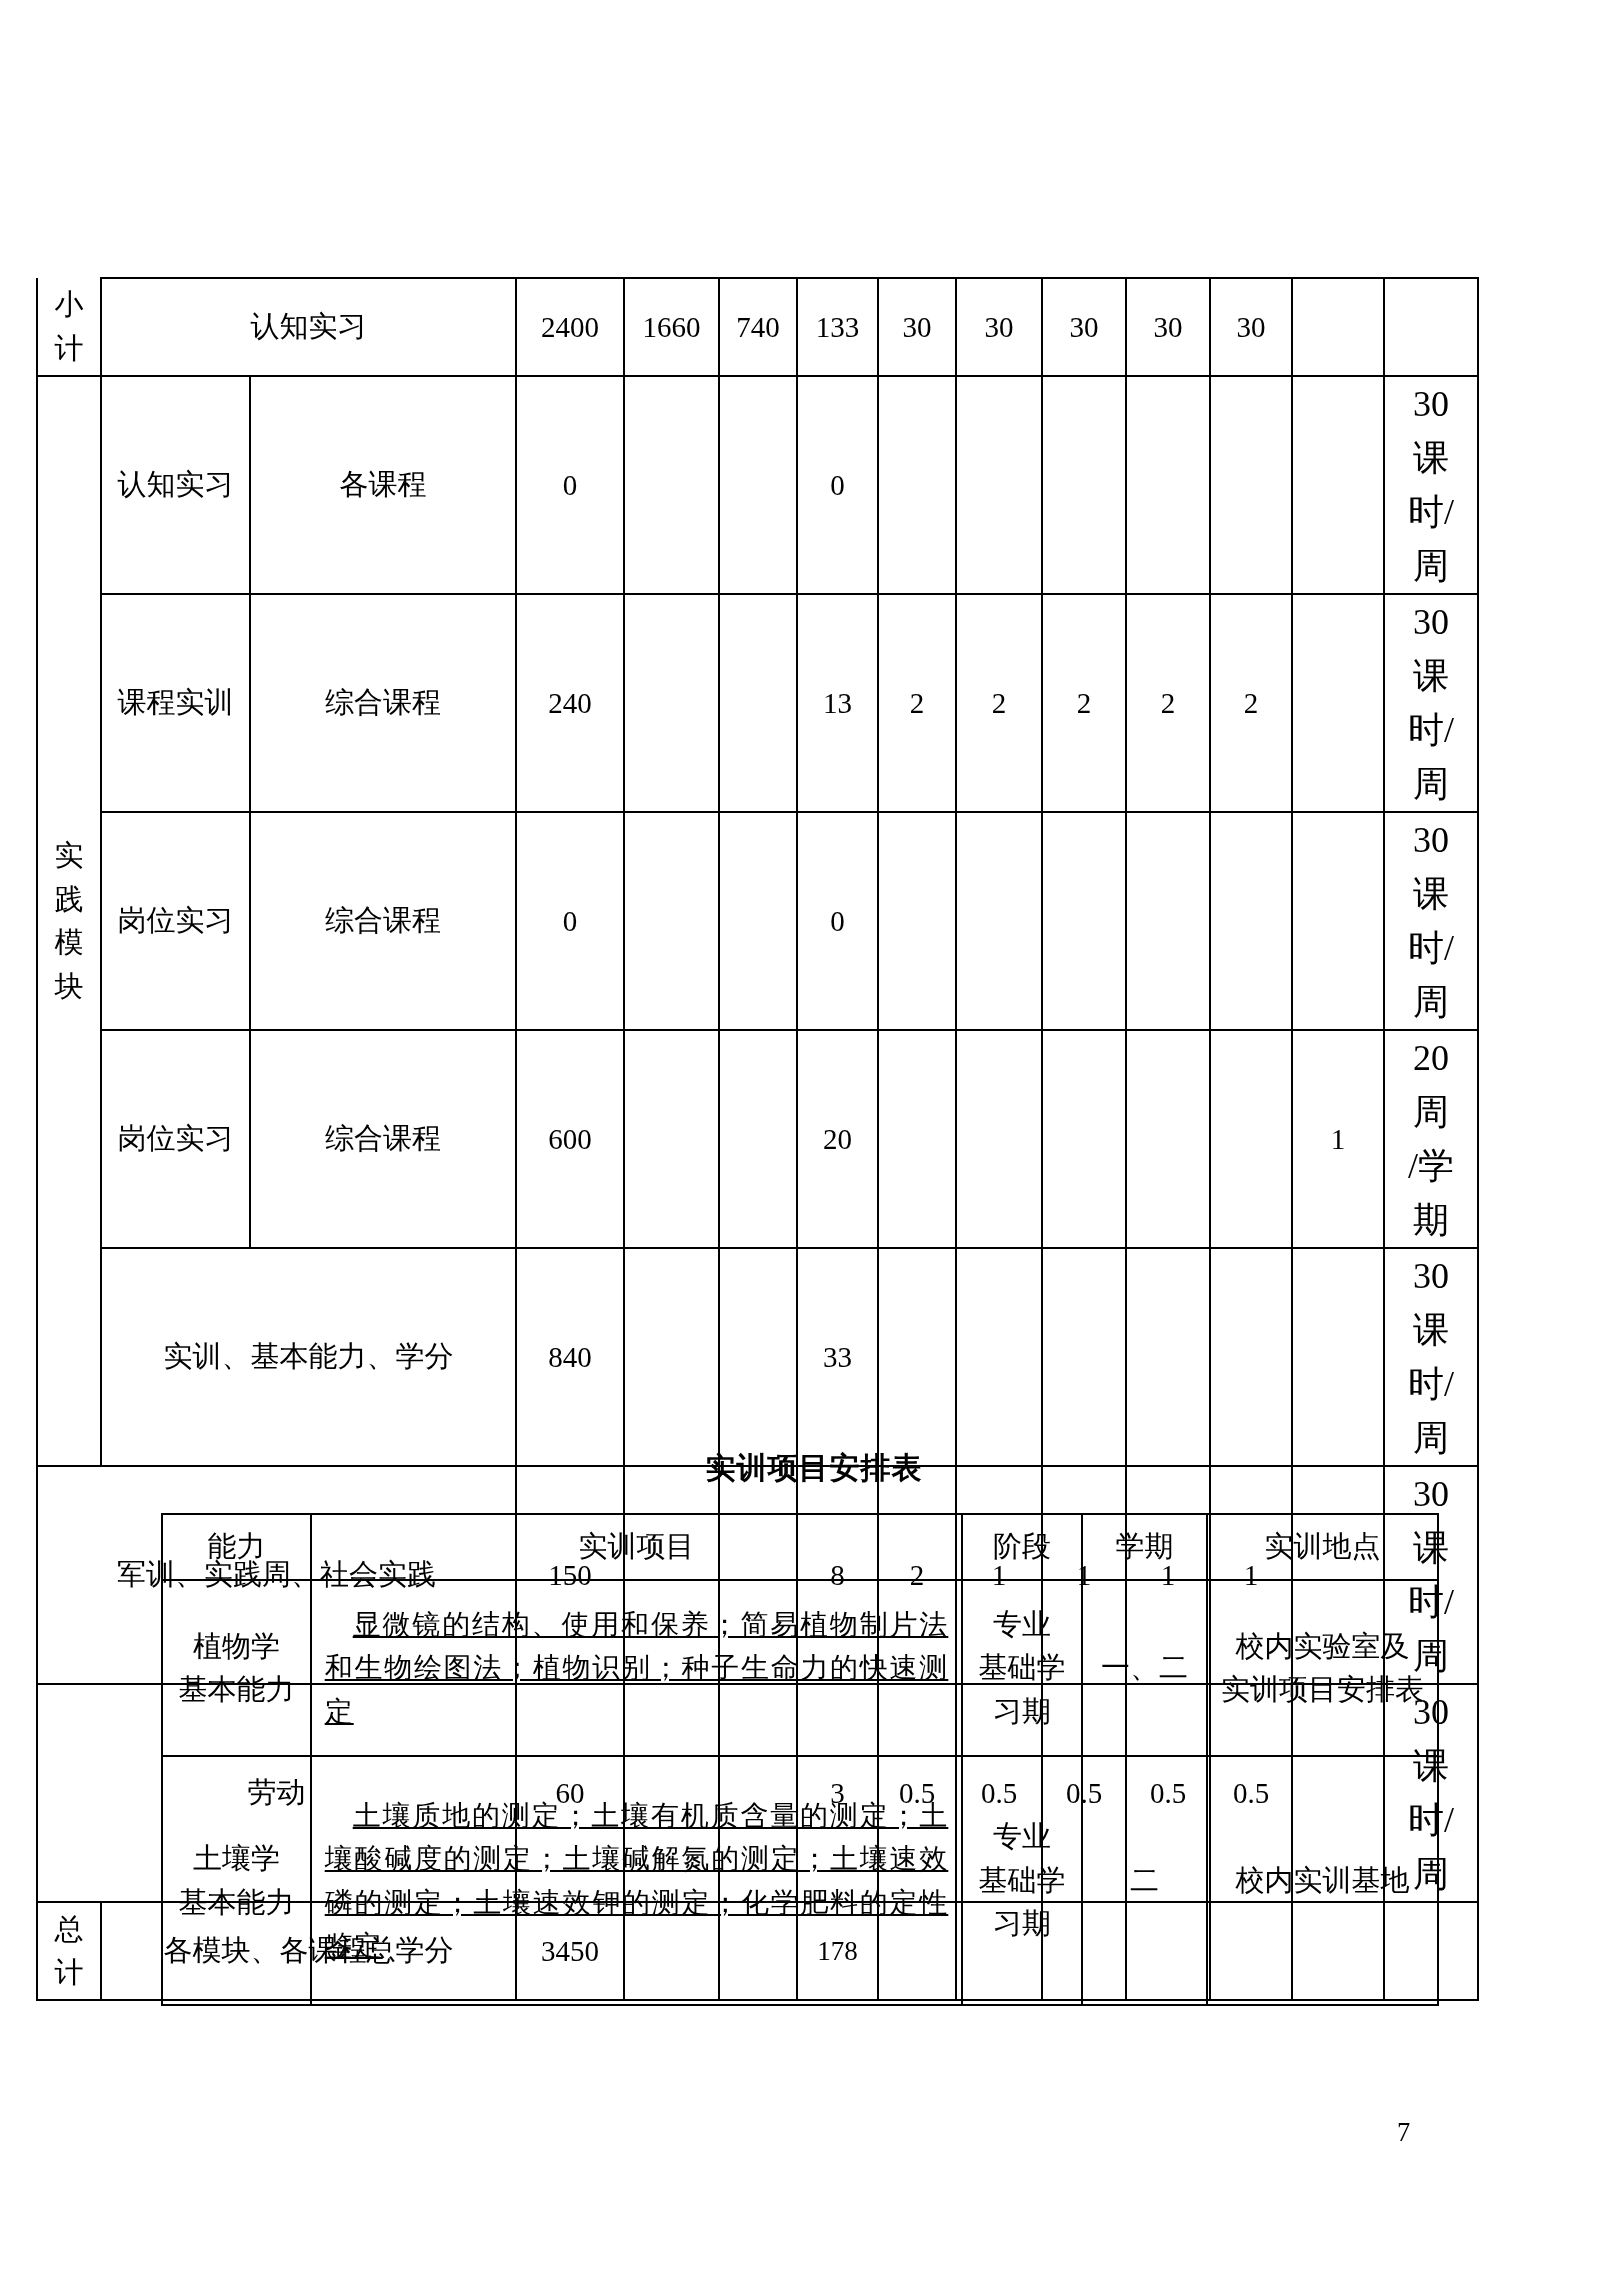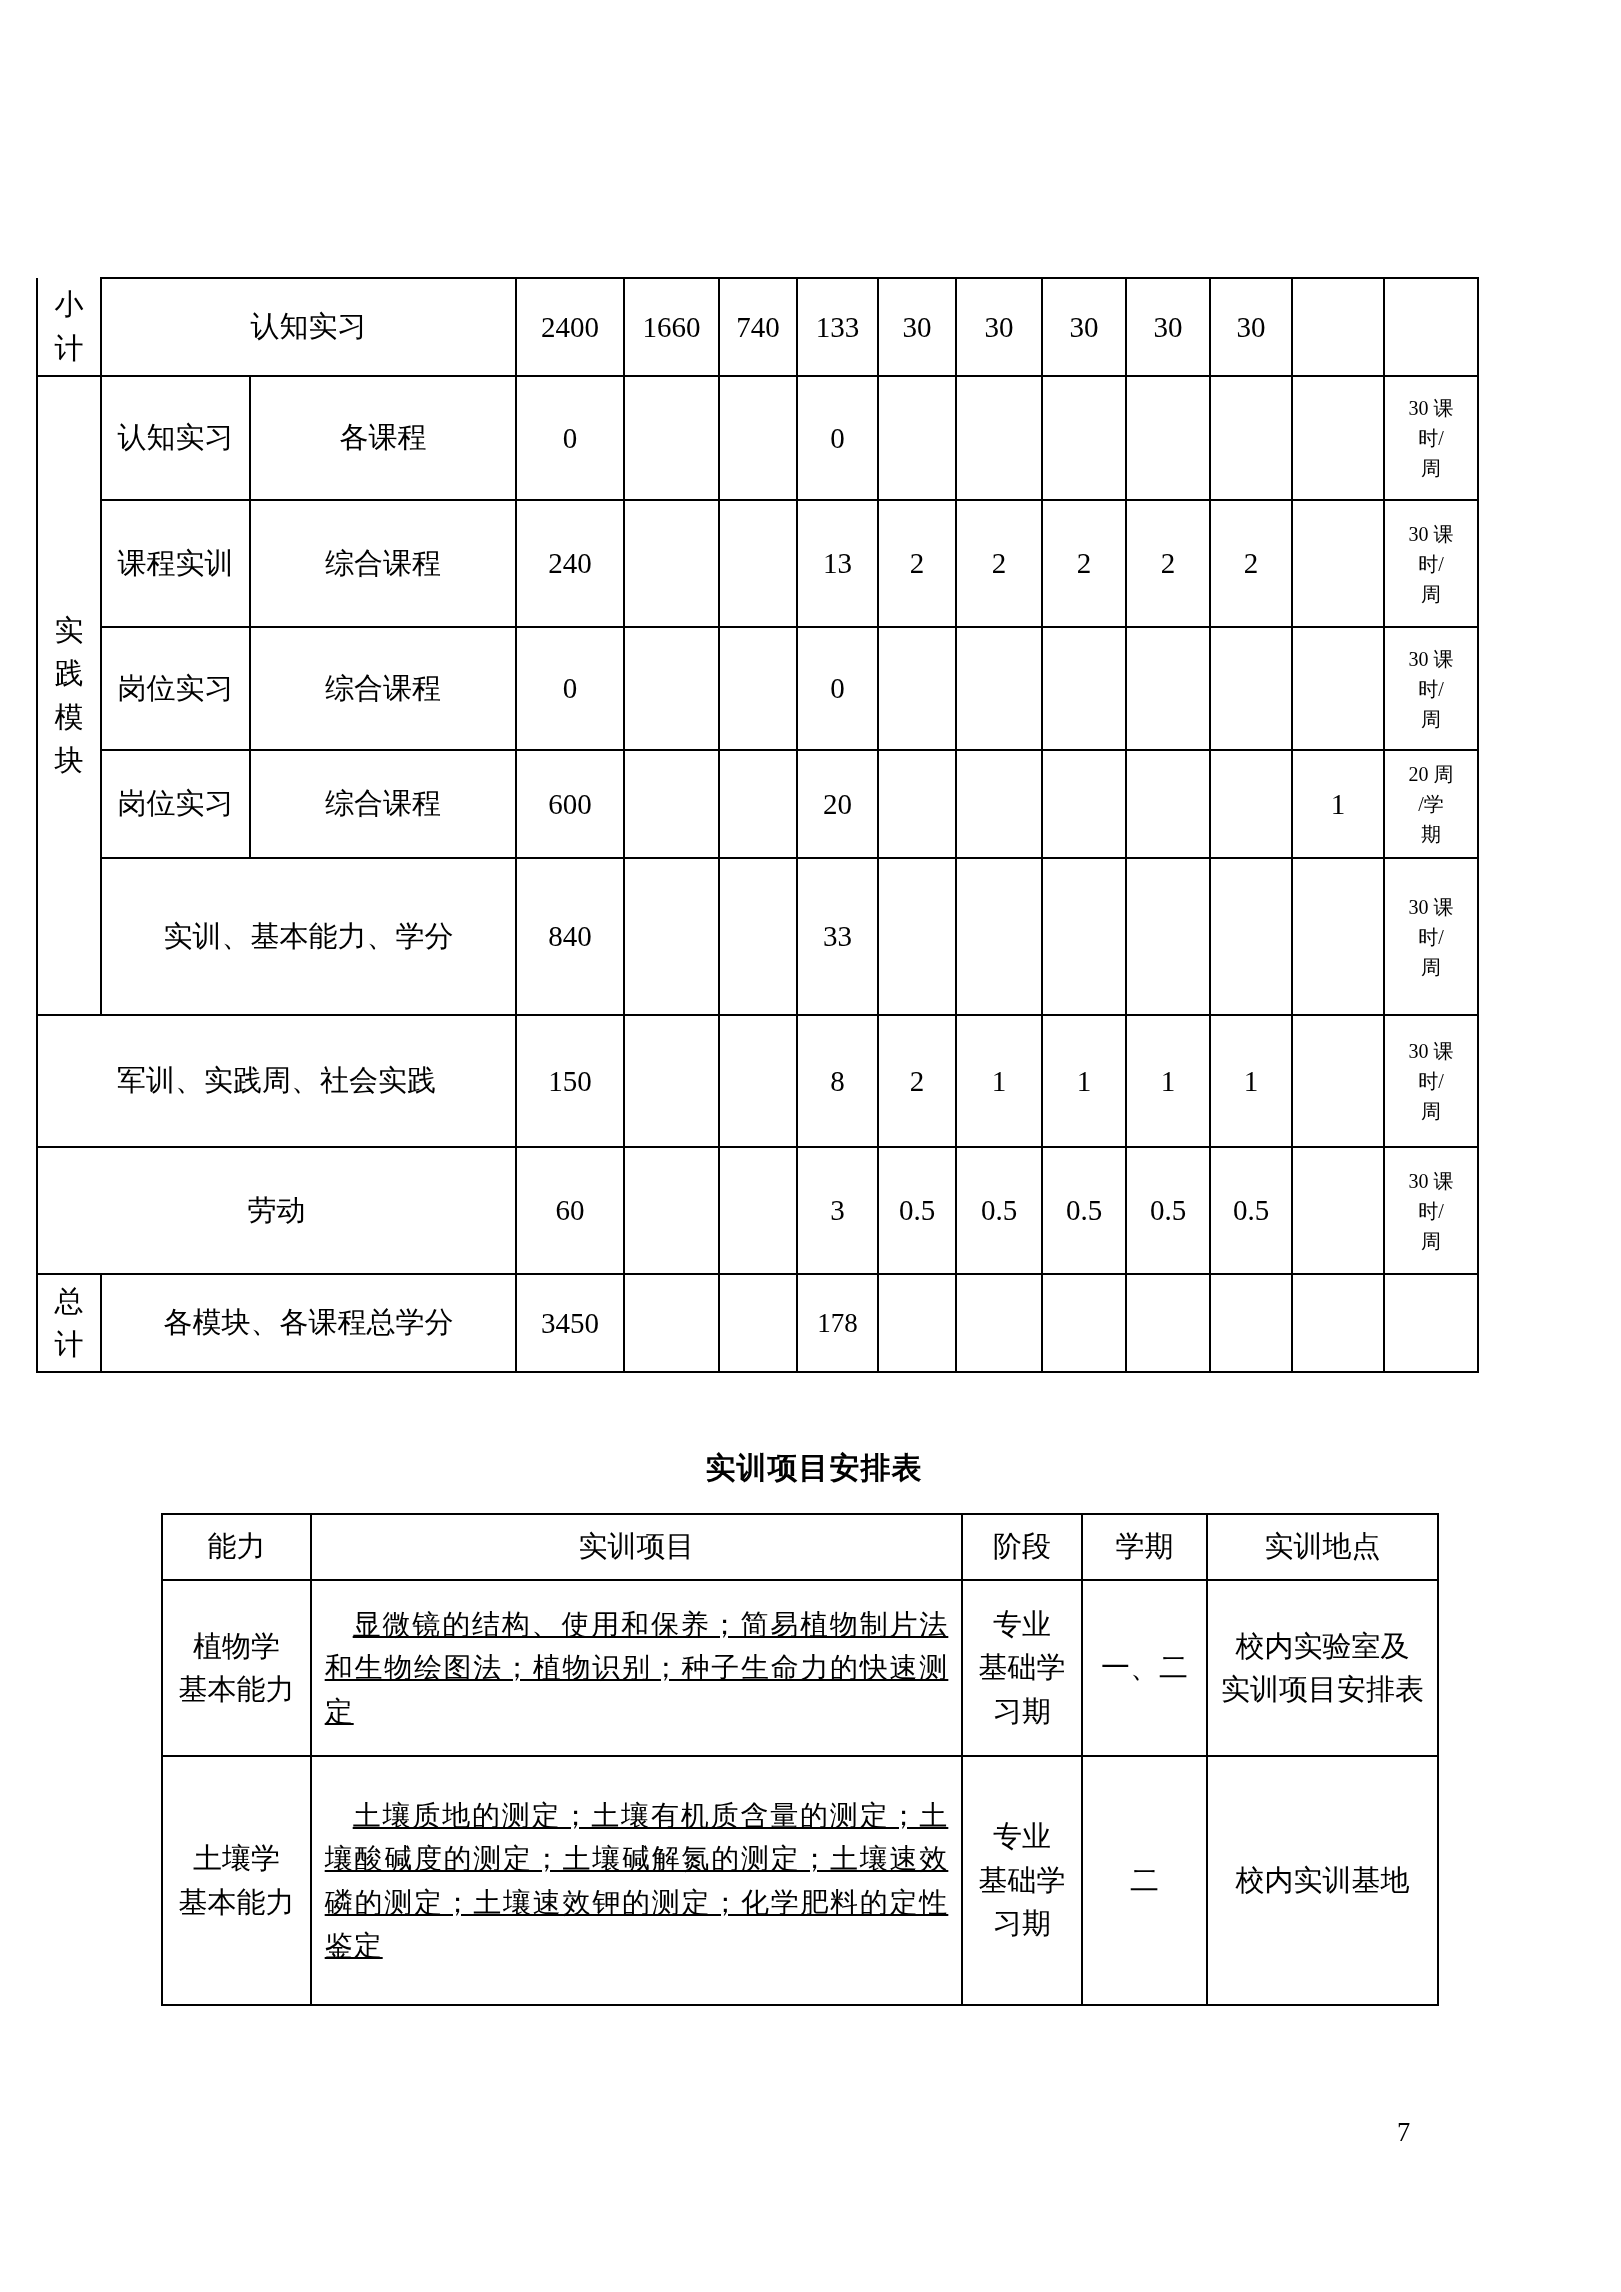--- a/index.html
+++ b/index.html
@@ -20,21 +20,21 @@
     border: 2px solid #000;
     text-align: center;
     vertical-align: middle;
     font-size: 29px;
     padding: 0 3.9px;
     overflow: hidden;
   }
   #table1 { left: 36px; top: 277px; width: 1443px; }
   #table2 { left: 161px; top: 1488px; width: 1276px; margin-top: 25px; }
   .pre { white-space: pre-line; line-height: 1.5; }
-  .remark { font-size: 20px; line-height: 1.5; padding: 0 15px; white-space: pre-line; }
+  .remark { font-size: 36px; line-height: 1.5; padding: 0 15px; white-space: pre-line; }
   .small { font-size: 27px; }
   .noTop { border-top: none; }
   .project {
     text-align: justify;
     text-indent: 1em;
     line-height: 1.55;
     letter-spacing: 1px;
     font-size: 28px;
     padding: 0 12.7px;
     text-decoration: underline;

